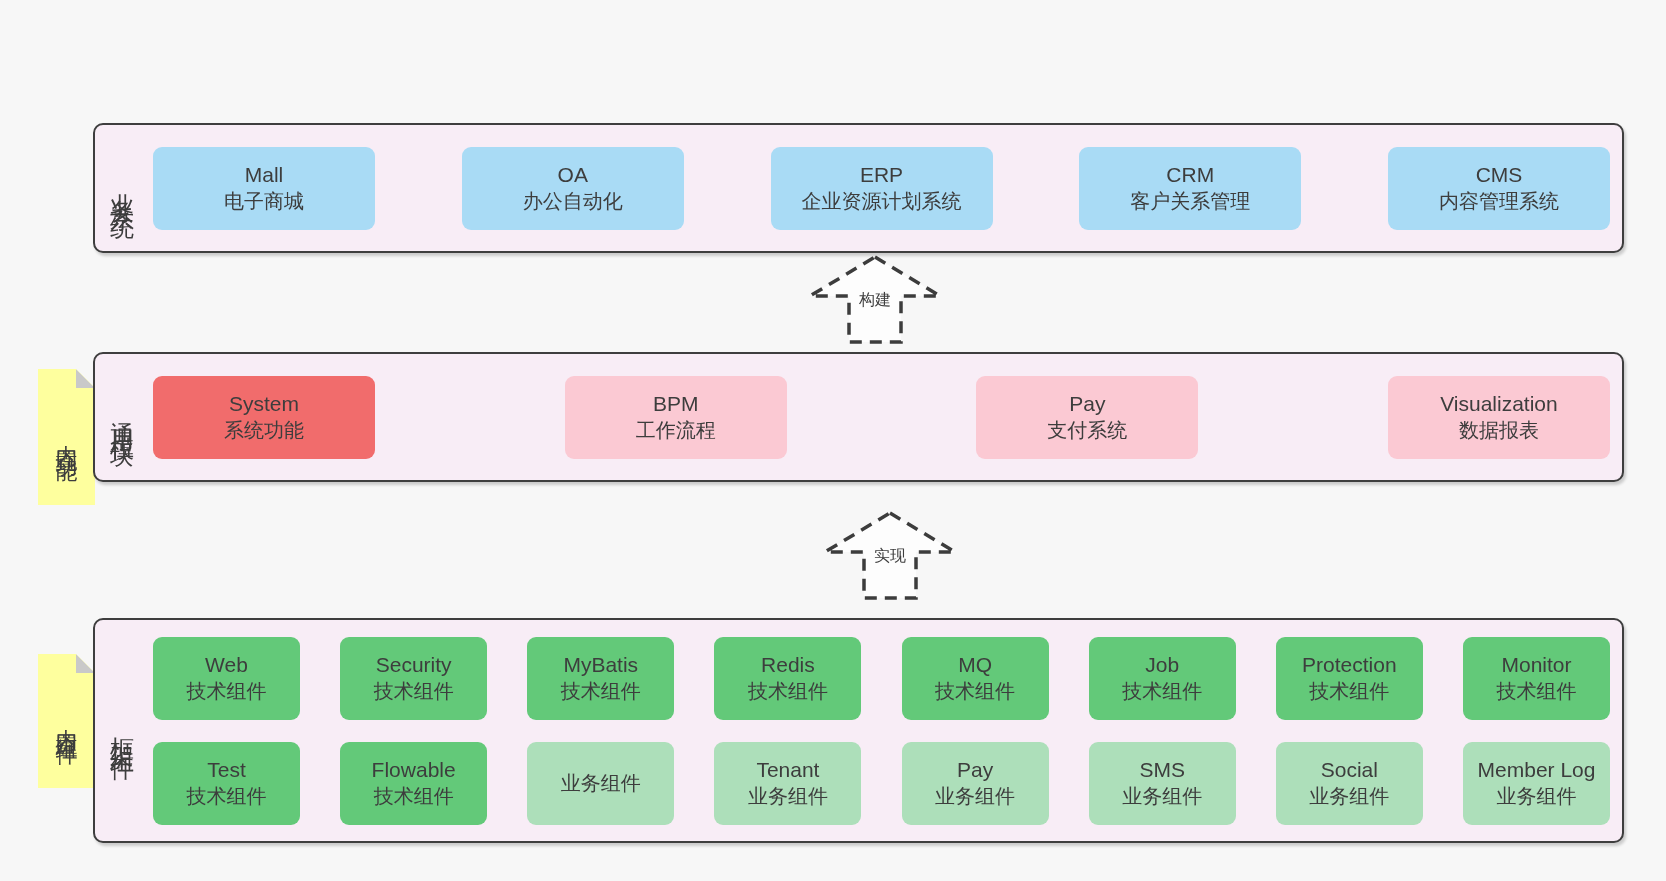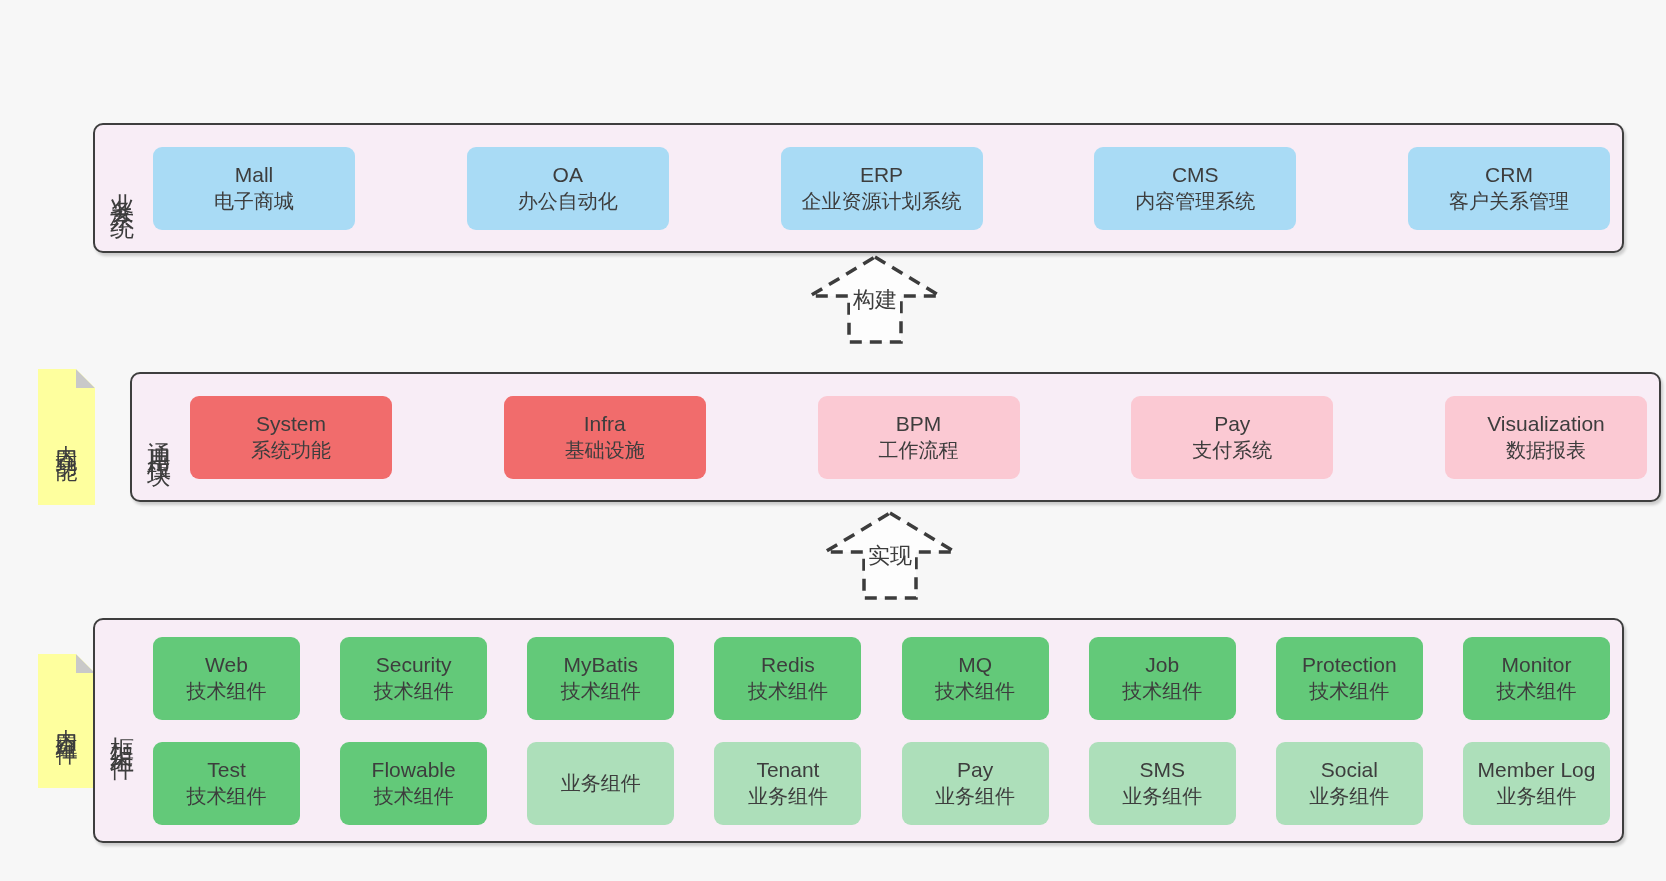--- a/index.html
+++ b/index.html
@@ -10,33 +10,33 @@
   }
   *{margin:0;padding:0;box-sizing:border-box;}
   html,body{background:var(--page-bg);}
   body{font-family:"Liberation Sans","DejaVu Sans",sans-serif;color:var(--text);}
   .canvas{position:relative;width:1666px;height:881px;background:var(--page-bg);overflow:hidden;}
 
   .band{position:absolute;left:93px;width:1531px;background:var(--band-bg);
         border:2px solid var(--band-border);border-radius:10px;
         box-shadow:2px 3px 3px rgba(0,0,0,0.18);display:flex;z-index:2;}
   .band-business{top:123px;height:130px;}
-  .band-modules{top:372px;height:130px;margin-left:37px;}
+  .band-modules{top:352px;height:130px;}
   .band-components{top:618px;height:225px;}
 
   .band-label{width:54px;display:flex;align-items:center;justify-content:center;}
   .vtext{writing-mode:vertical-rl;text-orientation:upright;font-size:24px;
          letter-spacing:7px;color:var(--text);line-height:1;}
   .band-content{flex:1;display:flex;flex-direction:column;justify-content:center;
                 gap:22px;padding:0 12px 0 4px;}
   .row{display:flex;justify-content:space-between;}
 
   .box{height:83px;border-radius:9px;display:flex;flex-direction:column;
        align-items:center;justify-content:center;text-align:center;padding:2px 6px;}
-  .w6{width:202px;}
+  .w6{width:222px;}
   .w8{width:147px;}
   .blue{background:var(--blue);}
   .red{background:var(--red);}
   .pink{background:var(--pink);}
   .green{background:var(--green);}
   .light-green{background:var(--light-green);}
   .box-name{font-size:21px;line-height:1.25;}
   .box-sub{font-size:20px;line-height:1.3;}
 
   .sticky{position:absolute;left:38px;width:57px;background:var(--sticky-yellow);
@@ -47,21 +47,21 @@
   .sticky .fold{position:absolute;top:0;right:0;width:19px;height:19px;
           background:var(--sticky-fold);
           clip-path:polygon(0 0,100% 100%,0 100%);}
   .sticky .vtext{font-size:22px;letter-spacing:5px;}
 
   .arrow{position:absolute;width:150px;height:92px;z-index:1;}
   .arrow-build{left:800px;top:254px;}
   .arrow-implement{left:815px;top:510px;}
   .arrow svg{position:absolute;inset:0;}
   .arrow-label{position:absolute;left:50%;top:46px;transform:translate(-50%,-50%);
-          background:#fdfdfd;padding:1px 3px;font-size:22px;color:var(--text);
+          background:#fdfdfd;padding:1px 3px;font-size:16px;color:var(--text);
           white-space:nowrap;}
 </style>
 </head>
 <body>
 
 <div class="canvas">
 
   <div class="sticky sticky-modules">
     <span class="fold"></span>
     <span class="vtext">内置功能</span>
@@ -96,45 +96,41 @@
         </div>
         <div class="box w6 blue">
           <div class="box-name">OA</div>
           <div class="box-sub">办公自动化</div>
         </div>
         <div class="box w6 blue">
           <div class="box-name">ERP</div>
           <div class="box-sub">企业资源计划系统</div>
         </div>
         <div class="box w6 blue">
+          <div class="box-name">CRM</div>
+          <div class="box-sub">客户关系管理</div>
+        </div>
+        <div class="box w6 blue">
           <div class="box-name">CMS</div>
           <div class="box-sub">内容管理系统</div>
-        </div>
-        <div class="box w6 blue">
-          <div class="box-name">CRM</div>
-          <div class="box-sub">客户关系管理</div>
         </div>
       </div>
     </div>
   </div>
 
   <div class="band band-modules">
     <div class="band-label">
       <span class="vtext">通用模块</span>
     </div>
     <div class="band-content">
       <div class="row">
         <div class="box w6 red">
           <div class="box-name">System</div>
           <div class="box-sub">系统功能</div>
         </div>
-        <div class="box w6 red">
-          <div class="box-name">Infra</div>
-          <div class="box-sub">基础设施</div>
-        </div>
         <div class="box w6 pink">
           <div class="box-name">BPM</div>
           <div class="box-sub">工作流程</div>
         </div>
         <div class="box w6 pink">
           <div class="box-name">Pay</div>
           <div class="box-sub">支付系统</div>
         </div>
         <div class="box w6 pink">
           <div class="box-name">Visualization</div>

